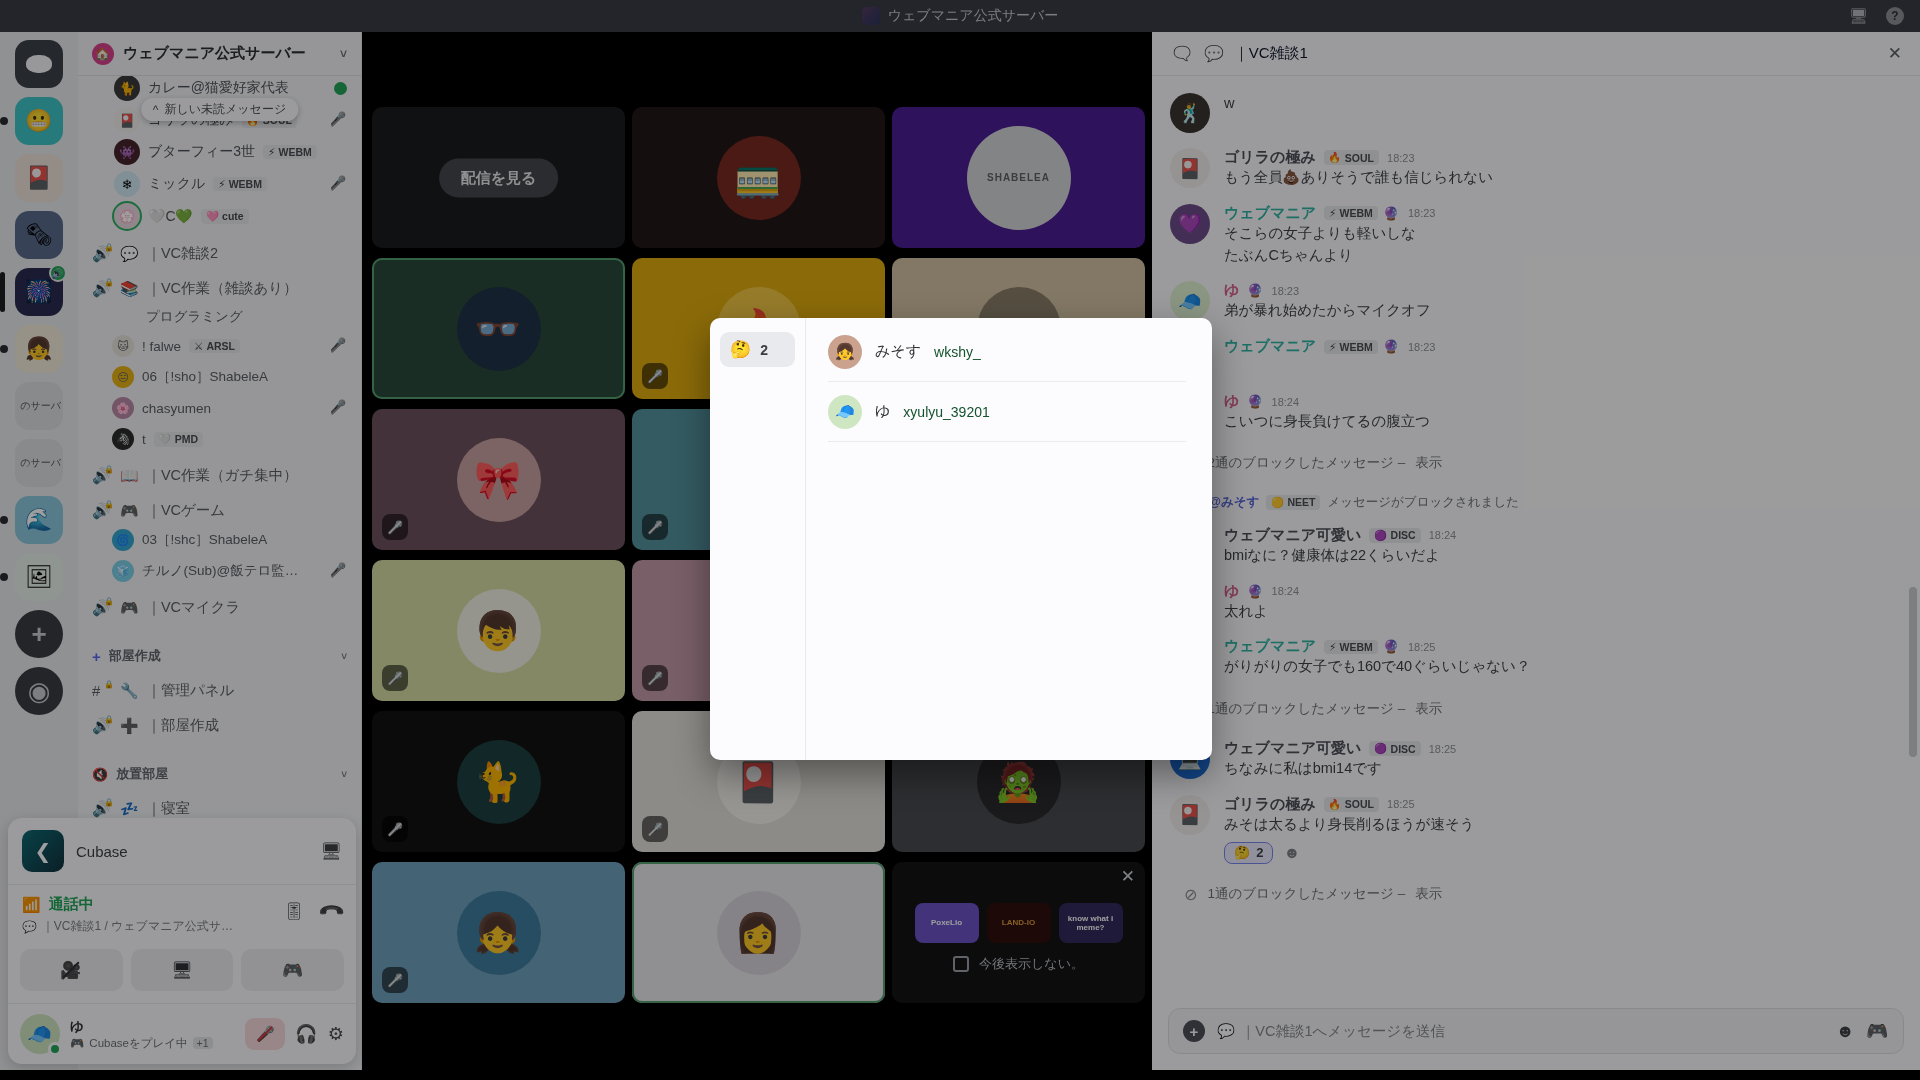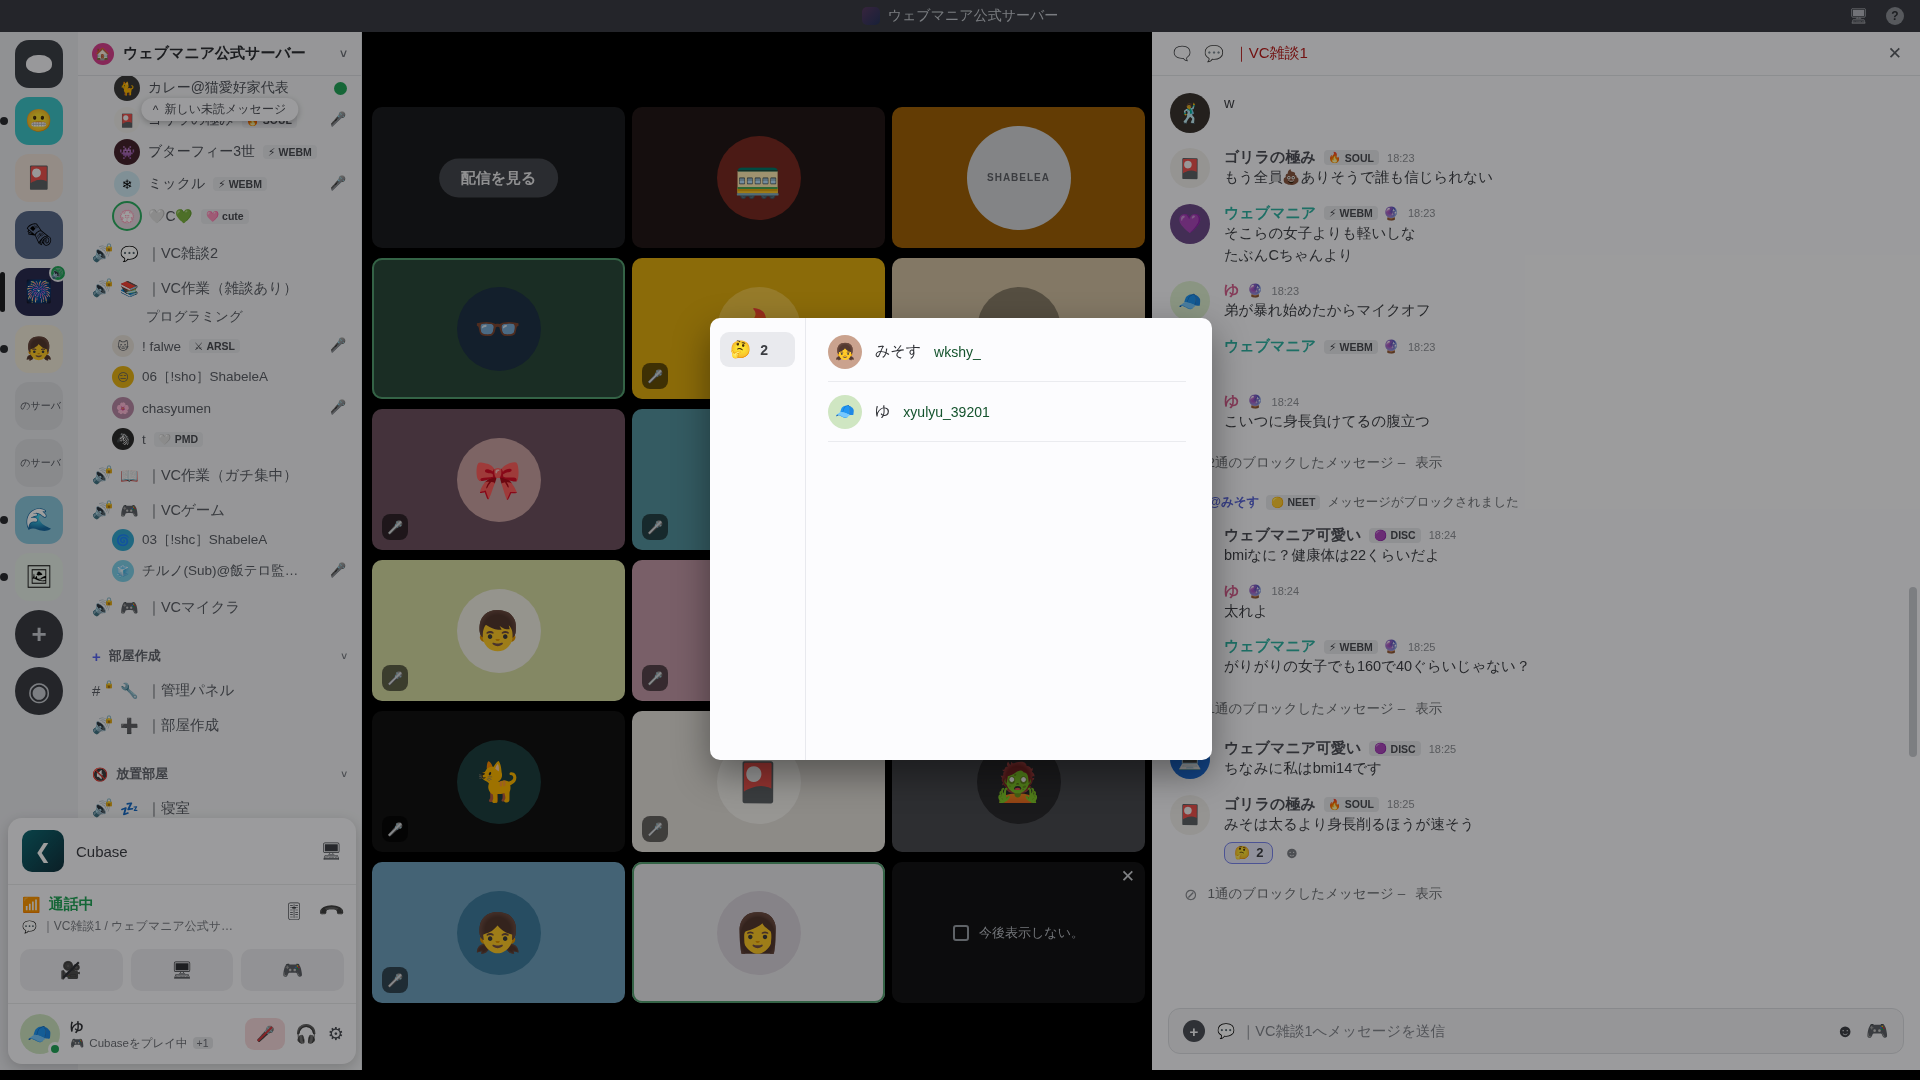--- a/index.html
+++ b/index.html
@@ -93,21 +93,21 @@
   .promo-x{position:absolute;top:4px;right:10px;color:#cfd2d6;font-size:17px}
   .thumbs{display:flex;gap:8px;margin-top:10px}
   .thumb{width:64px;height:40px;border-radius:8px;display:flex;align-items:center;justify-content:center;font-size:8px;font-weight:bold;text-align:center;padding:2px;overflow:hidden}
   .promo-check{display:flex;gap:10px;align-items:center;color:#b9bdc3;font-size:13px}
   .checkbox{width:16px;height:16px;border:2px solid #9aa0a6;border-radius:3px;flex:none}
   
   .chat{flex:1;background:#fbfbfd;display:flex;flex-direction:column;min-width:0;position:relative}
   .chat-header{height:44px;border-bottom:1px solid #e3e5e9;display:flex;align-items:center;gap:10px;padding:0 18px;flex:none}
   .chat-bubble-filled{color:#3b3d42;font-size:19px}
   .chat-bubble-emoji{font-size:16px;opacity:.75}
-  .chat-title{font-size:15px;color:#b91c1c}
+  .chat-title{font-size:15px;color:#0f172a}
   .chat-close{margin-left:auto;color:#5d6067;font-size:17px}
   .chat-msgs{flex:1;overflow:hidden;padding:2px 18px 0}
   .msg{margin-top:15px}
   .msg-row{display:flex;gap:14px}
   .msg-avatar{width:40px;height:40px;border-radius:50%;display:flex;align-items:center;justify-content:center;font-size:19px;flex:none}
   .msg-body{min-width:0;flex:1}
   .msg-head{display:flex;align-items:center;gap:8px}
   .msg-author{font-weight:bold;font-size:15px}
   .badges{display:inline-flex;gap:6px;align-items:center}
   .msg-time{font-size:11px;color:#8e9197}
@@ -559,40 +559,48 @@
         <span class="u-ico">🎧</span>
         <span class="u-ico">⚙</span>
       </div>
     </div>
 
     <div class="stage">
       <div class="grid">
 
         <div class="promo">
           <span class="promo-x">✕</span>
+          <div class="thumbs">
+
+              <span class="thumb" style="background: rgb(107, 83, 198); color: rgb(255, 255, 255);">PoxeLio</span>
+
+              <span class="thumb" style="background: rgb(48, 16, 12); color: rgb(216, 154, 60);">LAND-IO</span>
+
+              <span class="thumb" style="background: rgb(50, 42, 94); color: rgb(255, 255, 255);">know what i meme?</span>
+            </div>
           <div class="promo-check">
             <span class="checkbox"></span>
             <span>今後表示しない。</span>
           </div>
         </div>
 
           <div class="tile" style="background: rgb(27, 28, 31);">
 
             <span class="watch-pill">配信を見る</span>
 
           </div>
 
           <div class="tile" style="background: rgb(34, 24, 23);">
             <span class="t-avatar" style="background: rgb(122, 42, 34);">
               <span>🚃</span>
             </span>
 
           </div>
 
-          <div class="tile" style="background: #a16207;">
+          <div class="tile" style="background: #4c1d95;">
 
             <span class="t-logo">SHABELEA</span>
 
           </div>
 
           <div class="tile" data-speaking="true" style="background: rgb(43, 74, 58);">
             <span class="t-avatar" style="background: rgb(31, 51, 71);">
               <span>👓</span>
             </span>
 

